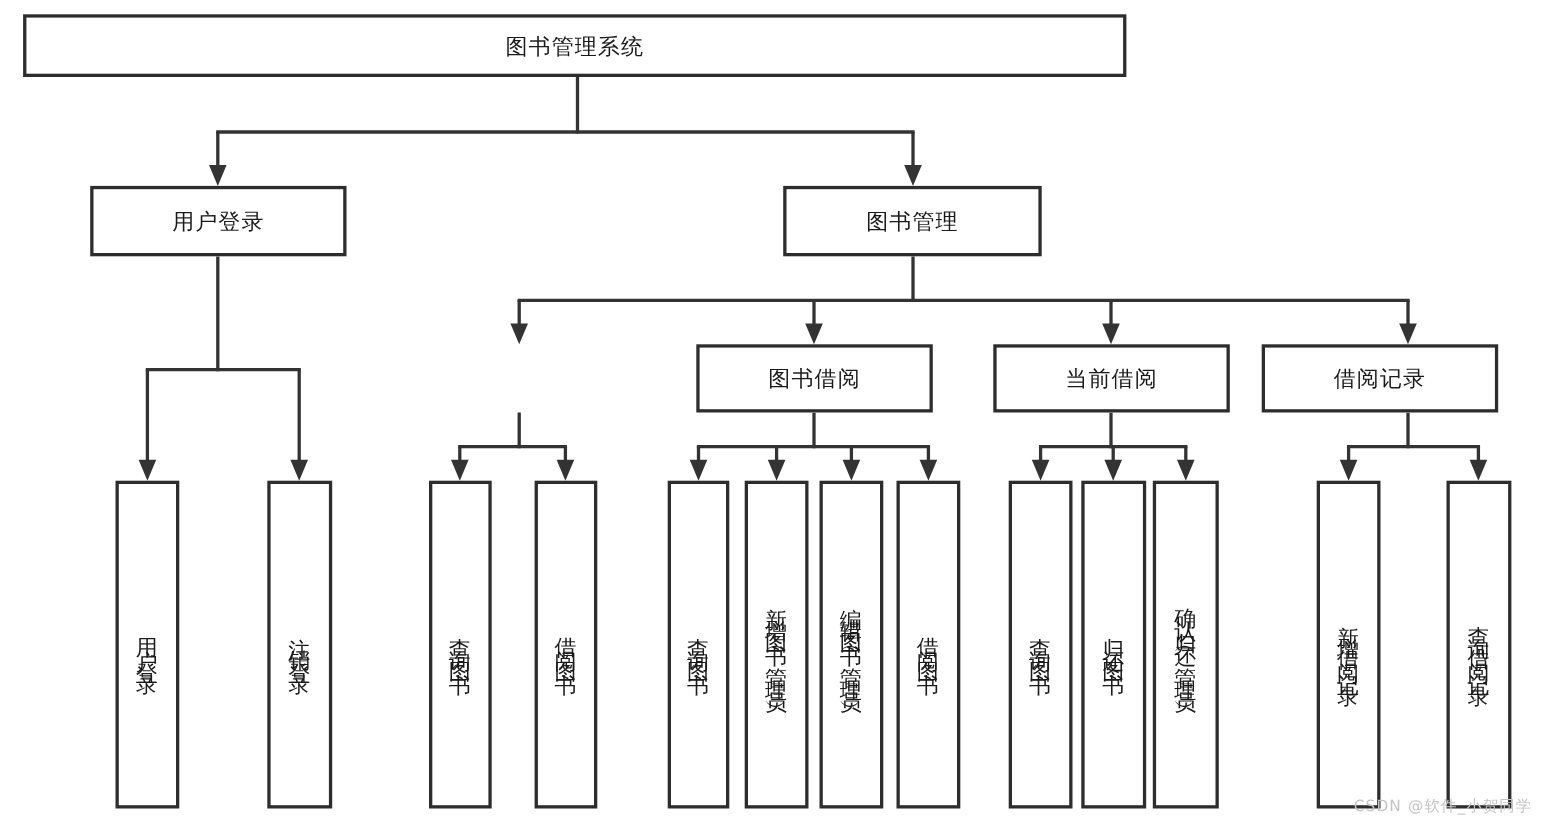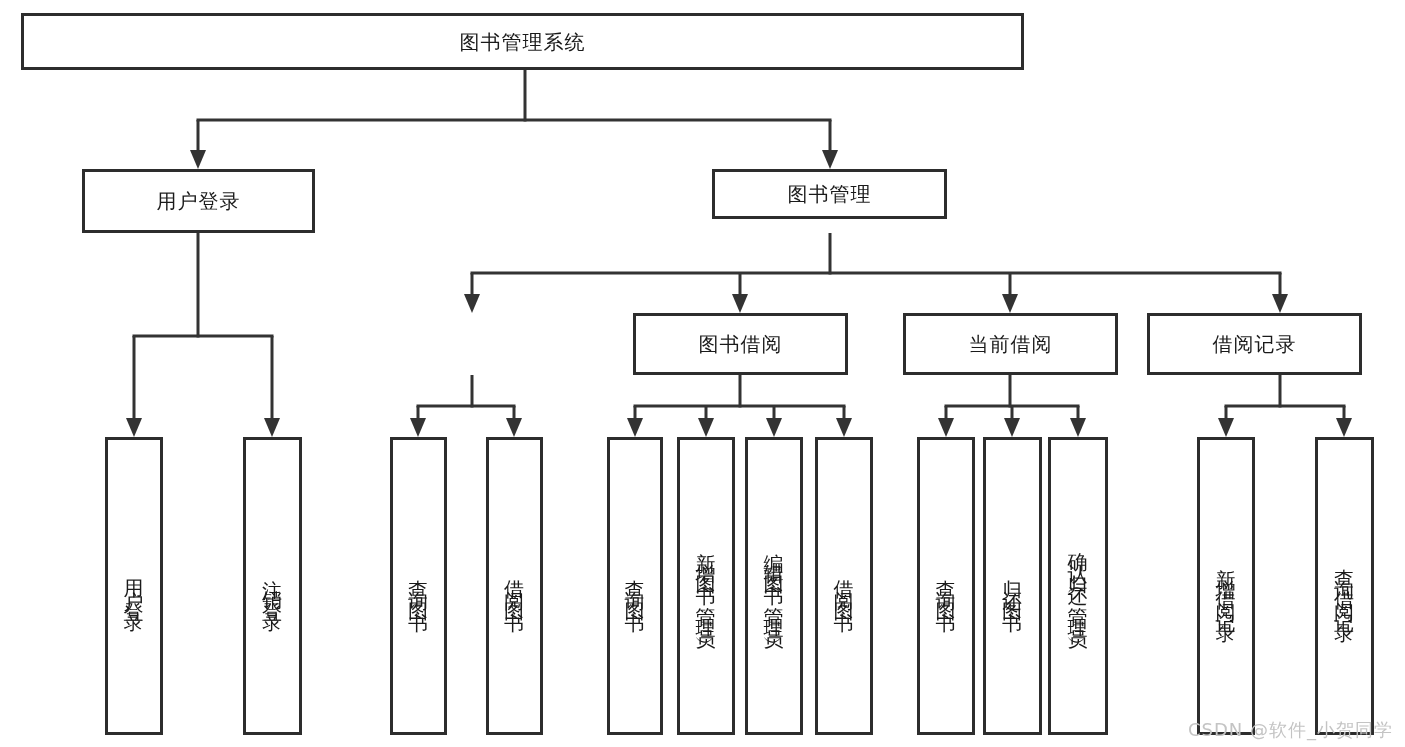--- a/index.html
+++ b/index.html
@@ -36,21 +36,21 @@
     writing-mode: vertical-rl;
     text-orientation: mixed;
     letter-spacing: 11px;
     line-height: 1.0;
     font-size: 20px;
   }
   .watermark {
     position: absolute;
     right: 12px;
     bottom: 5px;
-    font-size: 18px;
+    font-size: 14px;
     color: #c4c4c4;
     letter-spacing: 1px;
     z-index: 2;
     white-space: nowrap;
   }
 </style>
 </head>
 <body>
 
 <div class="stage">
@@ -127,21 +127,21 @@
       <line x1="1226" y1="406" x2="1226" y2="419" fill="none"></line>
       <polygon points="1218,418 1234,418 1226,437" stroke="none"></polygon>
       <line x1="1344" y1="406" x2="1344" y2="419" fill="none"></line>
       <polygon points="1336,418 1352,418 1344,437" stroke="none"></polygon>
     </g>
   </svg>
 
   <div class="box" style="left:21px; top:13px; width:1003px; height:57px">图书管理系统</div>
 
   <div class="box" style="left:82px; top:169px; width:233px; height:64px">用户登录</div>
-  <div class="box" style="left:712px; top:169px; width:235px; height:50px">图书管理</div>
+  <div class="box" style="left:712px; top:169px; width:235px; height:64px">图书管理</div>
 
   <div class="box" style="left:903px; top:313px; width:215px; height:62px">当前借阅</div>
   <div class="box" style="left:633px; top:313px; width:215px; height:62px">图书借阅</div>
   <div class="box" style="left:1147px; top:313px; width:215px; height:62px">借阅记录</div>
 
   <div class="box v" style="left:105px; top:437px; width:58px; height:298px">用户登录</div>
   <div class="box v" style="left:243px; top:437px; width:59px; height:298px">注销登录</div>
 
   <div class="box v" style="left:390px; top:437px; width:57px; height:298px">查询图书</div>
   <div class="box v" style="left:486px; top:437px; width:57px; height:298px">借阅图书</div>

